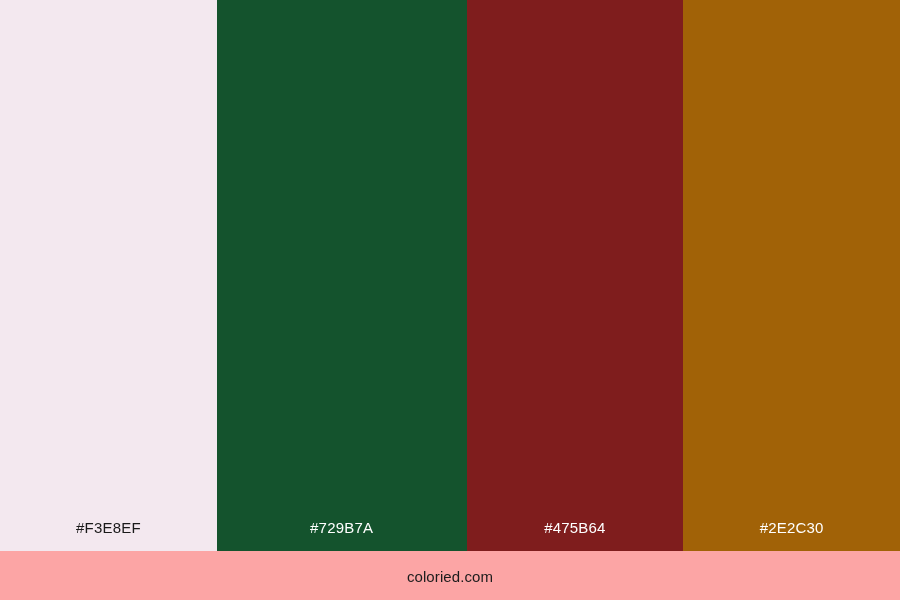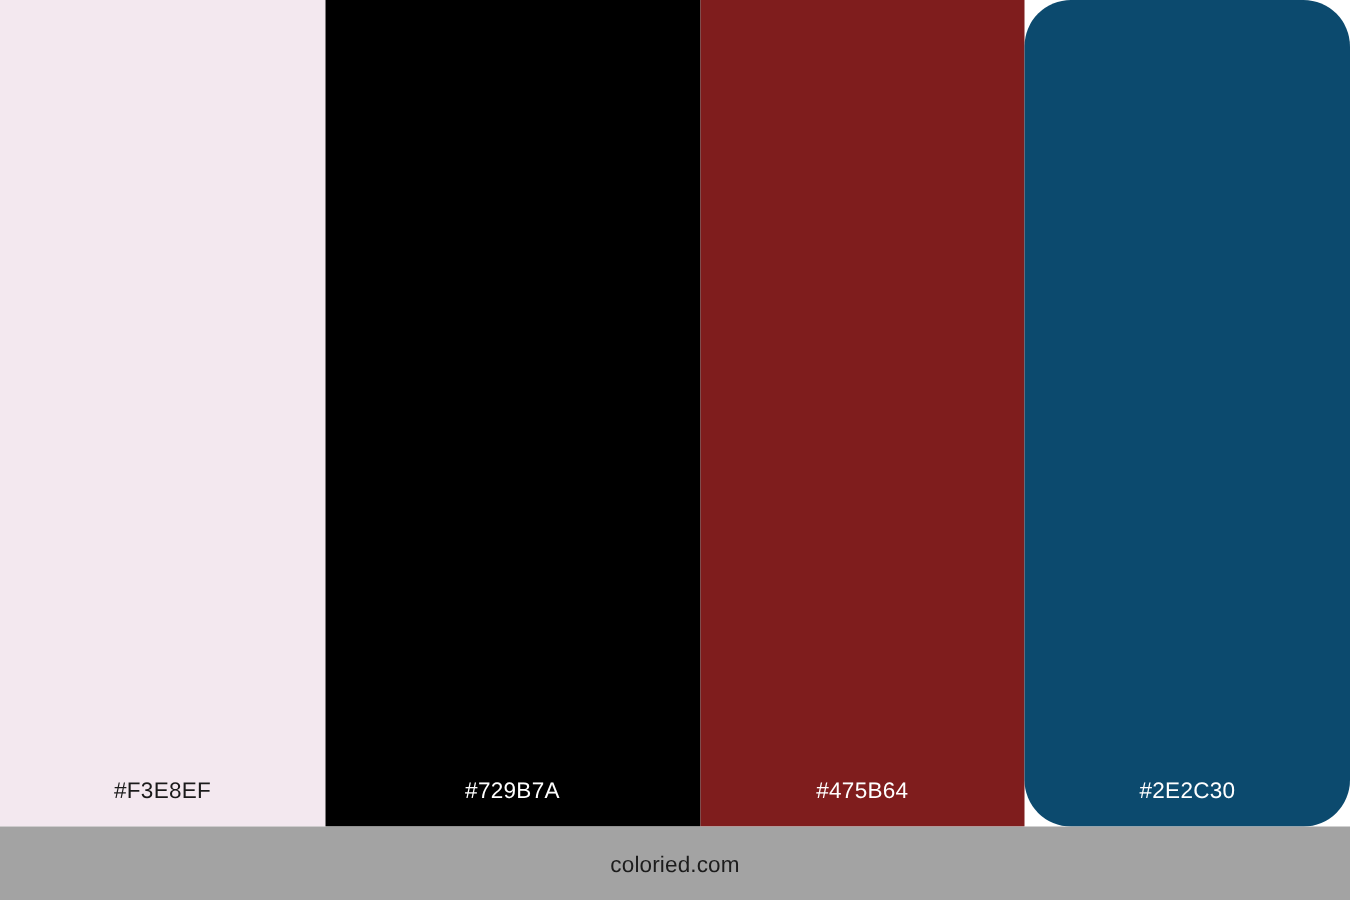--- a/index.html
+++ b/index.html
@@ -62,21 +62,21 @@
     color: #1a1a1a;
   }
 
   
   #footer-bar {
     position: absolute;
     left: 0;
     top: 551px;
     width: 900px;
     height: 49px;
-    background: #a3a3a3;
+    background: #fca5a5;
     display: flex;
     align-items: center;
     justify-content: center;
   }
 
   #site-credit {
     font-family: "Liberation Sans", sans-serif;
     font-size: 15px;
     font-weight: 400;
     color: #1c1c1c;
@@ -90,29 +90,29 @@
 
 <div id="palette-page">
 
   <div id="swatch-strip" style="height: 551px;">
 
     <div class="swatch dark-text" style="background-color: rgb(243, 232, 239); height: 551px;">
       <span class="swatch-label" style="color: rgb(26, 26, 26);">#F3E8EF</span>
     </div>
 
 
-    <div class="swatch light-text" style="background-color: #000000; height: 551px; padding-left: 33px;">
+    <div class="swatch light-text" style="background-color: #14532d; height: 551px; padding-left: 33px;">
       <span class="swatch-label" style="color: rgb(255, 255, 255);">#729B7A</span>
     </div>
 
     <div class="swatch light-text" style="background-color: #7f1d1d; height: 551px;">
       <span class="swatch-label" style="color: rgb(255, 255, 255);">#475B64</span>
     </div>
 
-    <div class="swatch light-text" style="background-color: #0c4a6e; height: 551px; border-radius: 31px;">
+    <div class="swatch light-text" style="background-color: #a16207; height: 551px;">
       <span class="swatch-label" style="color: rgb(255, 255, 255);">#2E2C30</span>
     </div>
 
   </div>
 
   <div id="footer-bar" style="top: 551px; height: 49px;">
     <span id="site-credit">coloried.com</span>
   </div>
 
 </div>

